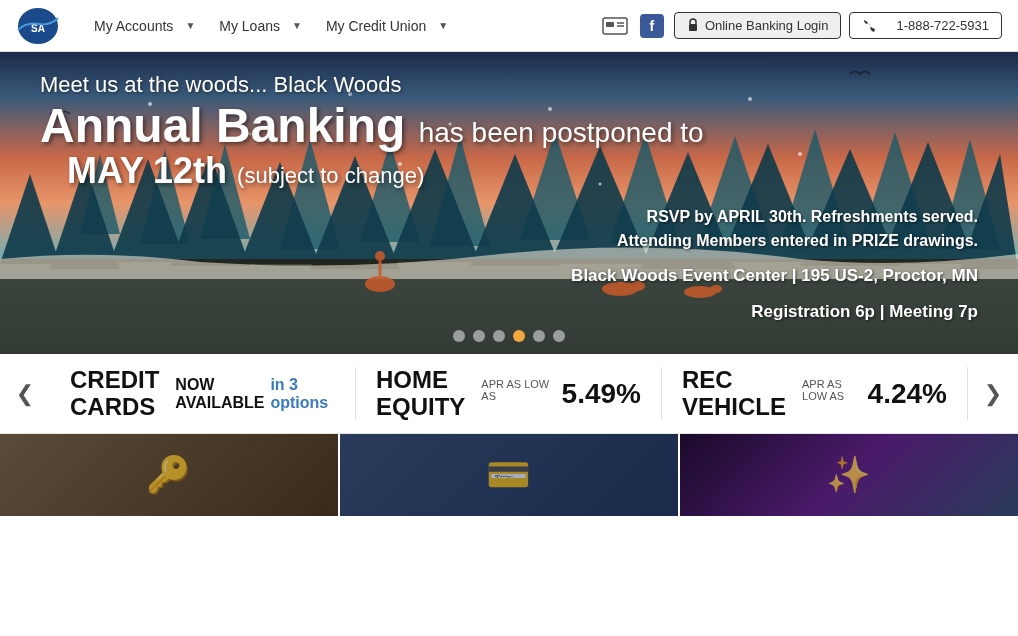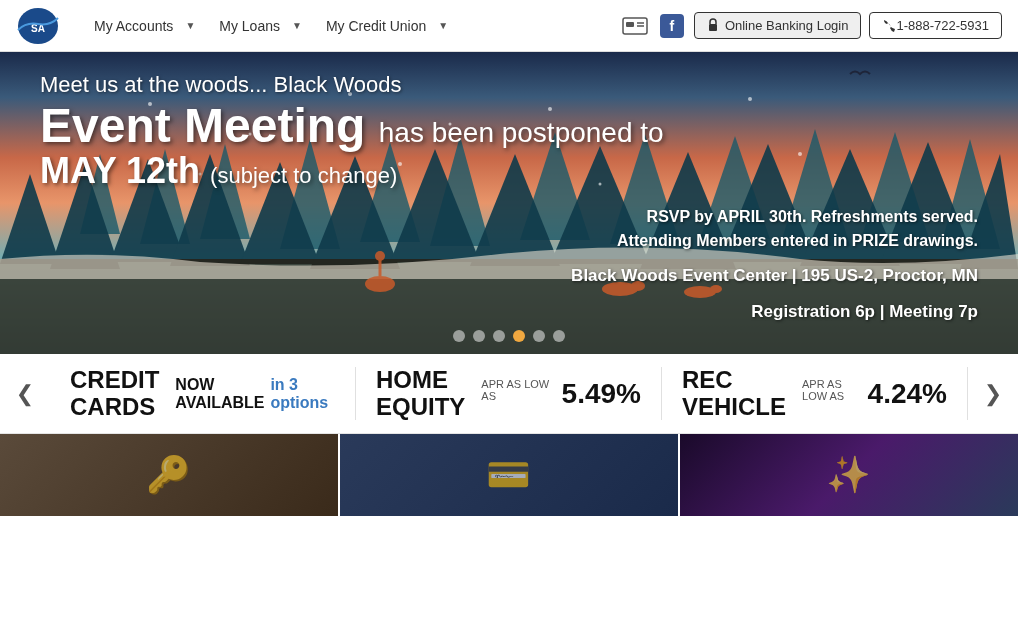--- a/index.html
+++ b/index.html
@@ -80,21 +80,21 @@
       border-radius: 4px;
       padding: 5px 12px;
       font-size: 13px;
       cursor: pointer;
       color: #333;
       white-space: nowrap;
     }
     .phone-btn {
       display: flex;
       align-items: center;
-      gap: 0;
+      gap: 20px;
       border: 1.5px solid #333;
       border-radius: 4px;
       padding: 5px 12px;
       font-size: 13px;
       cursor: pointer;
       color: #333;
       background: #fff;
       white-space: nowrap;
       justify-content: space-between;
     }
@@ -135,20 +135,21 @@
       text-shadow: 2px 2px 4px rgba(0,0,0,0.5);
     }
     .hero-line2-sub {
       font-size: 28px;
       font-weight: 400;
     }
     .hero-line3 {
       font-size: 36px;
       font-weight: 900;
       text-shadow: 2px 2px 4px rgba(0,0,0,0.5);
+      margin-left: 27px;
     }
     .hero-line3-sub {
       font-size: 22px;
       font-weight: 400;
     }
     .hero-map-btn {
       display: inline-block;
       background: #d4956a;
       color: white;
       padding: 14px 30px;
@@ -416,21 +417,21 @@
       <circle cx="200" cy="120" r="1.5"></circle>
       <circle cx="400" cy="110" r="2"></circle>
       <circle cx="600" cy="130" r="1.5"></circle>
       <circle cx="800" cy="100" r="2"></circle>
     </g>
   </svg>
 
   <div class="hero-content">
     <p class="hero-line1">Meet us at the woods... Black Woods</p>
     <p class="hero-line2">
-      <span>Event Meeting</span>
+      <span>Annual Banking</span>
       <span class="hero-line2-sub">has been postponed to</span>
     </p>
     <p class="hero-line3">
       <span>MAY 12th</span>
       <span class="hero-line3-sub">(subject to change)</span>
     </p>
   </div>
 
   <div class="hero-right-text">
     <p>RSVP by APRIL 30th. Refreshments served.</p>

